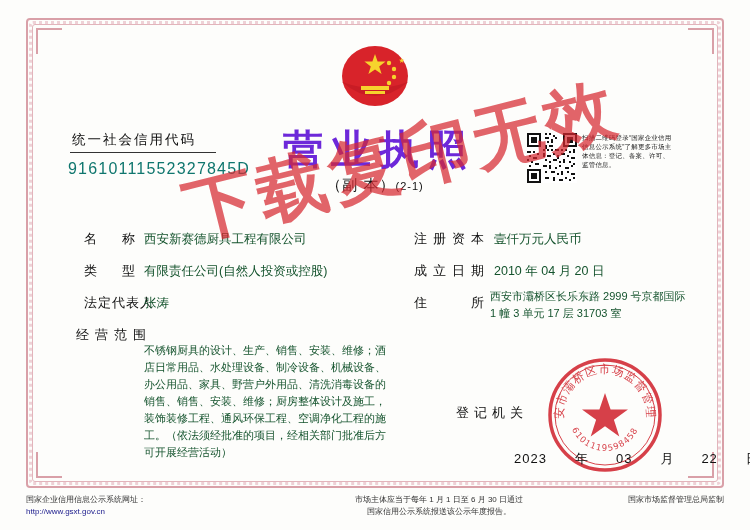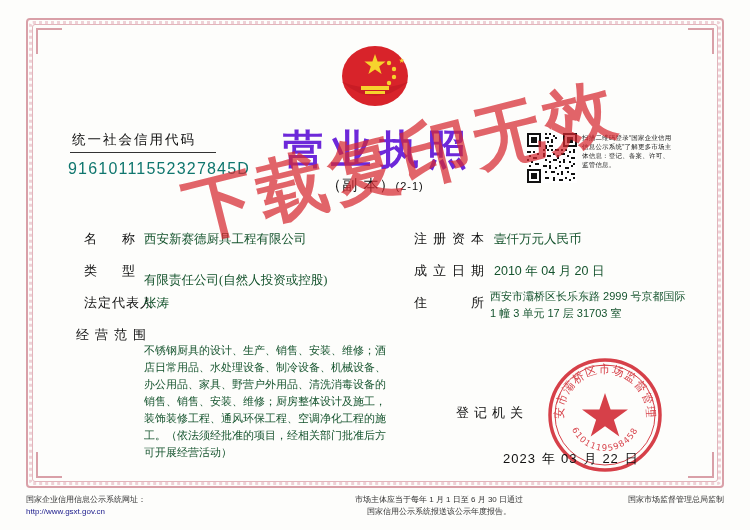--- a/index.html
+++ b/index.html
@@ -149,21 +149,21 @@
     white-space: nowrap;
   }
   .val.wrap {
     white-space: normal;
     line-height: 17px;
   }
 
   .f-name-l   { left: 84px;  top: 230px; }
   .f-name-v   { left: 144px; top: 231px; }
   .f-type-l   { left: 84px;  top: 262px; }
-  .f-type-v   { left: 144px; top: 272px; font-family: Liberation Serif, serif; }
+  .f-type-v   { left: 144px; top: 263px; }
   .f-rep-l    { left: 84px;  top: 294px; letter-spacing: 1px; }
   .f-rep-v    { left: 144px; top: 295px; text-align: right; }
   .f-scope-l  { left: 76px;  top: 326px; }
   .f-scope-v  { left: 144px; top: 314px; width: 250px; font-size: 11px; line-height: 15.5px; margin-top: 28px; }
 
   .f-cap-l    { left: 414px; top: 230px; }
   .f-cap-v    { left: 494px; top: 231px; }
   .f-date-l   { left: 414px; top: 262px; }
   .f-date-v   { left: 494px; top: 263px; }
   .f-addr-l   { left: 414px; top: 294px; }
@@ -172,21 +172,21 @@
   .f-reg-l    { left: 456px; top: 404px; letter-spacing: 5px; font-size: 13px; }
 
   
   .date-line {
     position: absolute;
     left: 500px; top: 450px;
     font-size: 13px;
     color: #111;
     white-space: nowrap;
   }
-  .date-line span { margin: 0 3px; }
+  .date-line span { margin: 0 14px; }
   .date-line .num { letter-spacing: 1px; }
 
   
   .seal {
     position: absolute;
     left: 545px; top: 355px;
     width: 120px; height: 120px;
     opacity: .85;
   }
 

